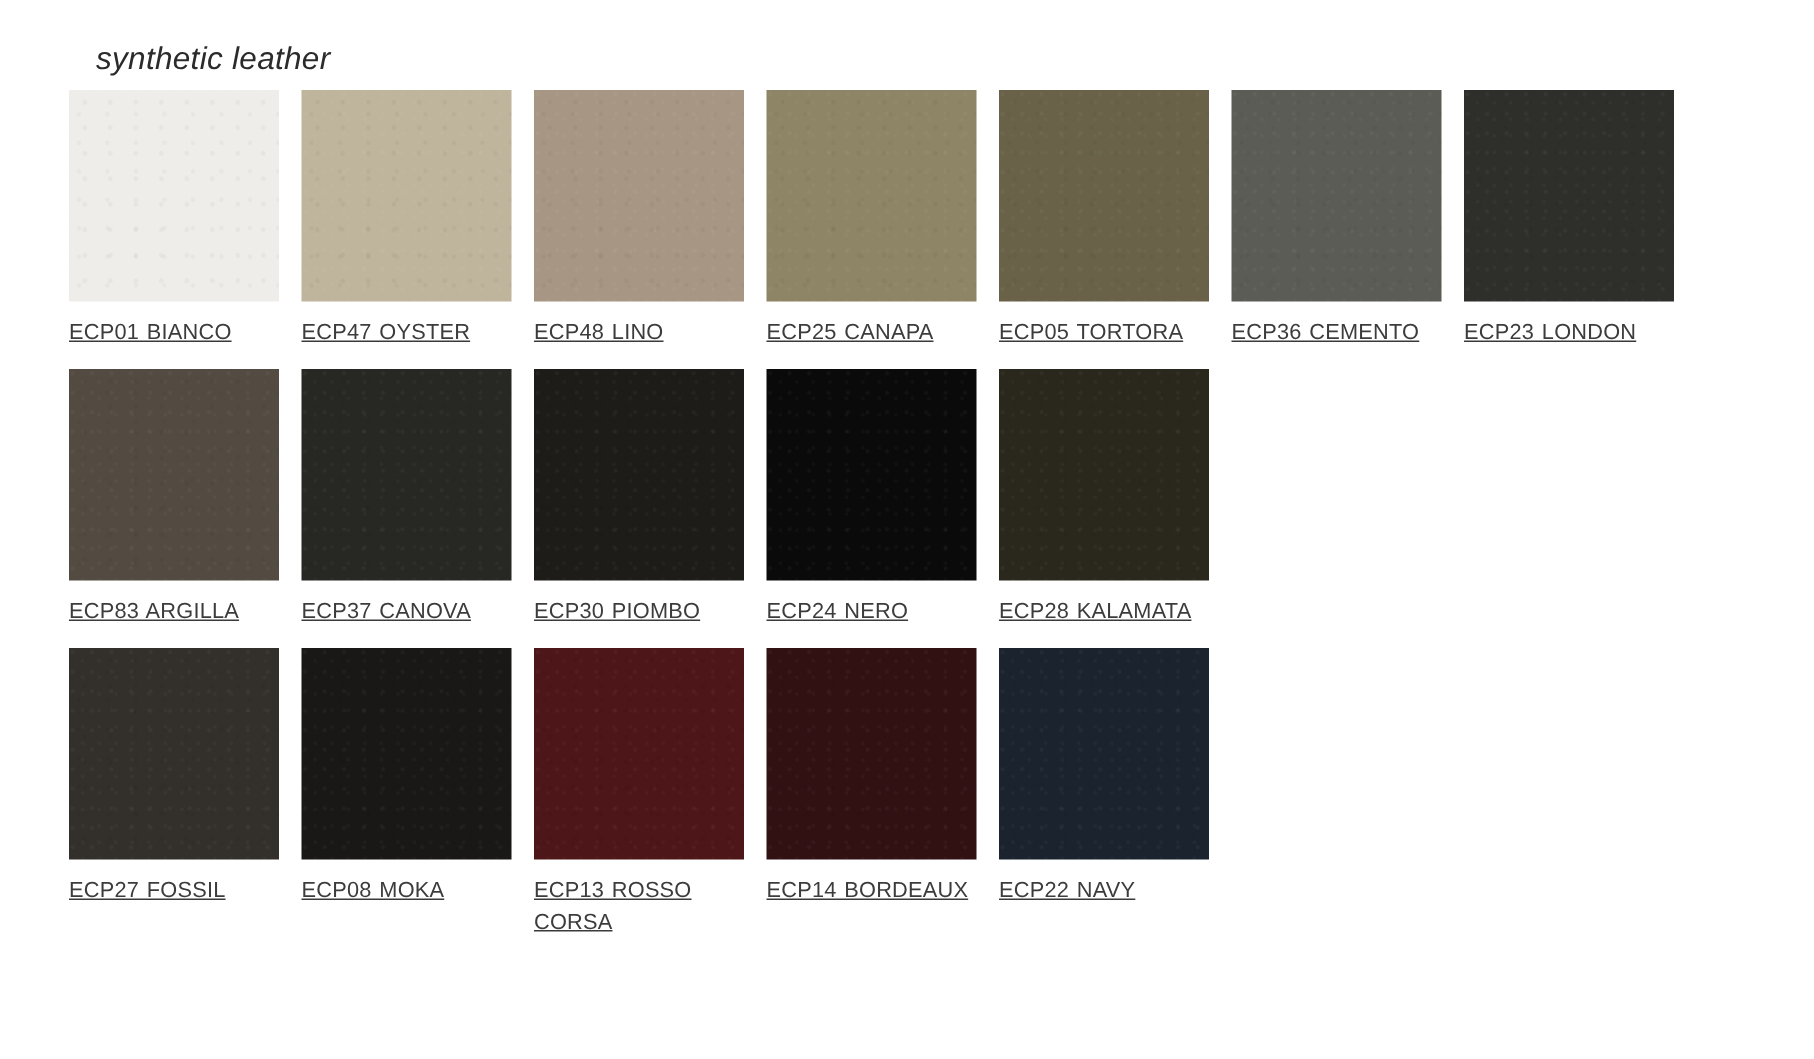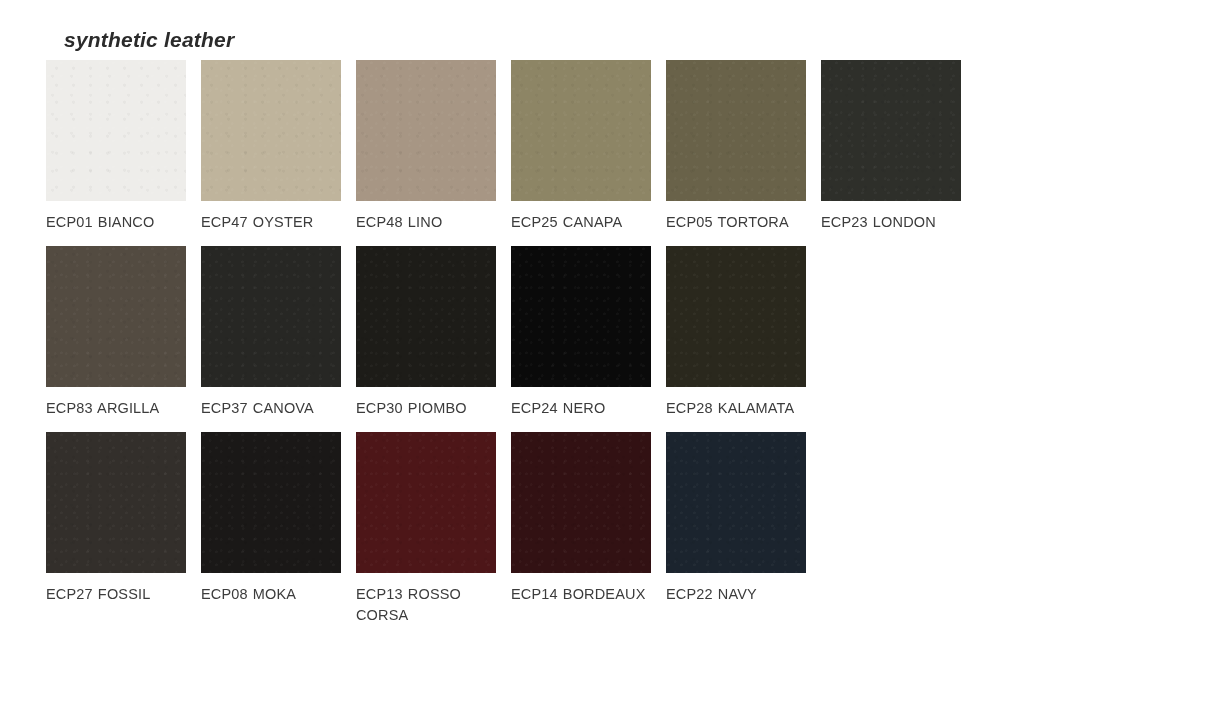--- a/index.html
+++ b/index.html
@@ -19,33 +19,34 @@
     width: 1209px;
     height: 706px;
     box-sizing: border-box;
   }
   #section-title {
     position: absolute;
     left: 64px;
     top: 28px;
     font-size: 21px;
     font-style: italic;
-    font-weight: 700;
+    font-weight: 400;
     letter-spacing: 0.2px;
     color: #2b2b2b;
     white-space: nowrap;
   }
   #swatch-grid {
     position: absolute;
     left: 46px;
     top: 60px;
     width: 1110px;
     display: flex;
     flex-direction: column;
     row-gap: 0px;
+    text-decoration: underline;
   }
   .swatch-row {
     display: flex;
     flex-direction: row;
     column-gap: 15px;
     margin-bottom: 13px;
   }
   .swatch-cell {
     width: 140px;
     display: flex;
@@ -96,20 +97,24 @@
         </div>
         <div class="swatch-cell">
           <div class="swatch-chip" style="background-color: rgb(141, 133, 101);"></div>
           <div class="swatch-label">ECP25 CANAPA</div>
         </div>
         <div class="swatch-cell">
           <div class="swatch-chip" style="background-color: rgb(105, 98, 73);"></div>
           <div class="swatch-label">ECP05 TORTORA</div>
         </div>
         <div class="swatch-cell">
+          <div class="swatch-chip" style="background-color: rgb(90, 92, 85);"></div>
+          <div class="swatch-label">ECP36 CEMENTO</div>
+        </div>
+        <div class="swatch-cell">
           <div class="swatch-chip" style="background-color: rgb(46, 47, 42);"></div>
           <div class="swatch-label">ECP23 LONDON</div>
         </div>
       </div>
       <div class="swatch-row">
         <div class="swatch-cell">
           <div class="swatch-chip" style="background-color: rgb(83, 75, 65);"></div>
           <div class="swatch-label">ECP83 ARGILLA</div>
         </div>
         <div class="swatch-cell">

